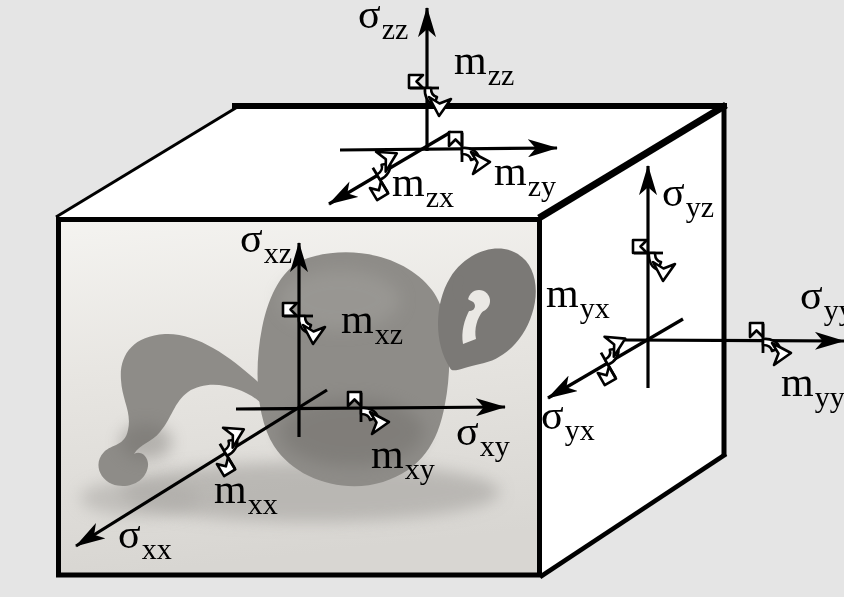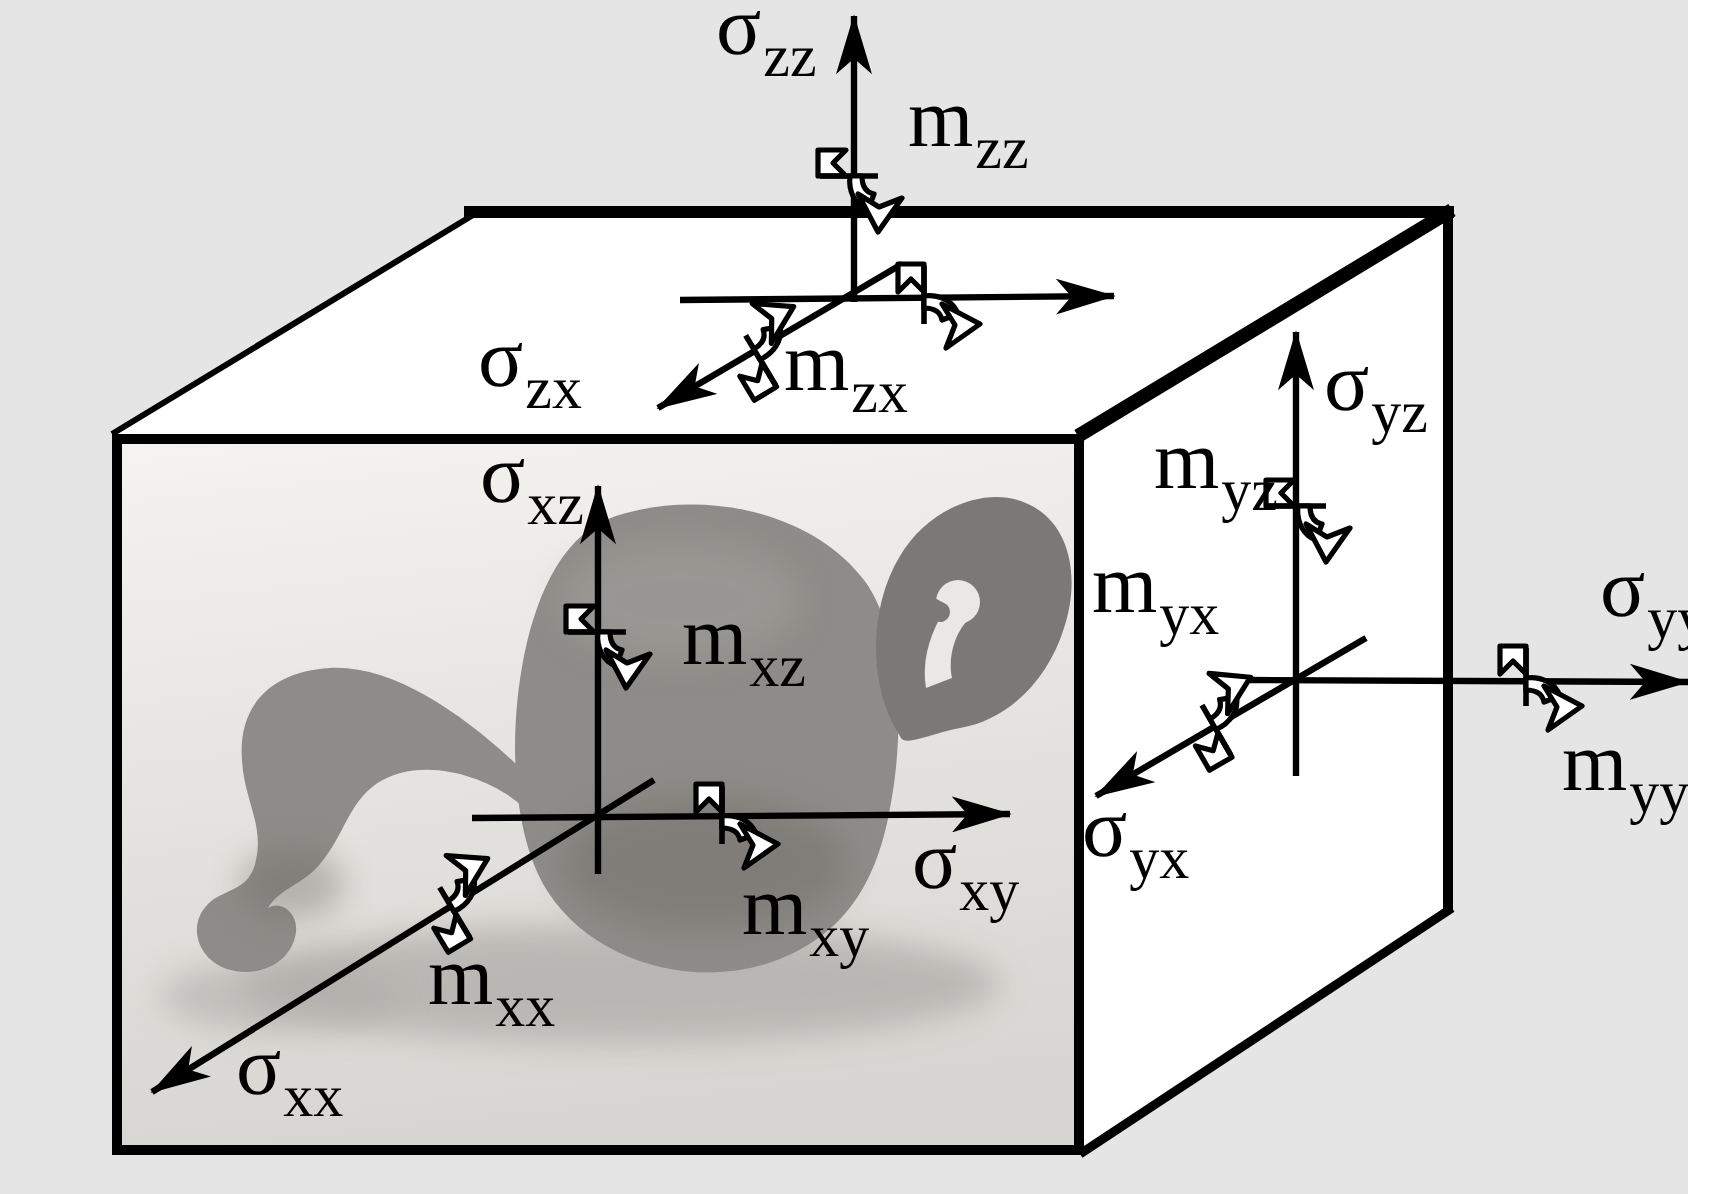--- a/index.html
+++ b/index.html
@@ -98,28 +98,27 @@
   <use xlink:href="#mcurl" href="#mcurl" transform="translate(462,150)"></use>
   <use xlink:href="#mcurl" href="#mcurl" transform="translate(361,410)"></use>
   <use xlink:href="#mcurl" href="#mcurl" transform="translate(763,341)"></use>
   <use xlink:href="#mcurl" href="#mcurl" transform="translate(379,178) rotate(-31) scale(1,-1)"></use>
   <use xlink:href="#mcurl" href="#mcurl" transform="translate(226,454) rotate(-31) scale(1,-1)"></use>
   <use xlink:href="#mcurl" href="#mcurl" transform="translate(607,363) rotate(-30) scale(1,-1)"></use>
 </svg>
 
 <div class="lbl" style="left:358px;top:-7px"><span class="sym">σ</span><span class="sub">zz</span></div>
 <div class="lbl" style="left:454px;top:39px"><span class="sym">m</span><span class="sub">zz</span></div>
-<div class="lbl" style="left:239px;top:159px"><span class="sym">σ</span><span class="sub">zx</span></div>
+<div class="lbl" style="left:494px;top:150px"><span class="sym">m</span><span class="sub">zy</span></div>
 <div class="lbl" style="left:392px;top:161px"><span class="sym">m</span><span class="sub">zx</span></div>
 <div class="lbl" style="left:240px;top:217px"><span class="sym">σ</span><span class="sub">xz</span></div>
 <div class="lbl" style="left:341px;top:298px"><span class="sym">m</span><span class="sub">xz</span></div>
 <div class="lbl" style="left:456px;top:410px"><span class="sym">σ</span><span class="sub">xy</span></div>
 <div class="lbl" style="left:118px;top:513px"><span class="sym">σ</span><span class="sub">xx</span></div>
 <div class="lbl" style="left:371px;top:433px"><span class="sym">m</span><span class="sub">xy</span></div>
 <div class="lbl" style="left:214px;top:468px"><span class="sym">m</span><span class="sub">xx</span></div>
 <div class="lbl" style="left:662px;top:171px"><span class="sym">σ</span><span class="sub">yz</span></div>
-<div class="lbl" style="left:577px;top:210px"><span class="sym">m</span><span class="sub">yz</span></div>
 <div class="lbl" style="left:800px;top:274px"><span class="sym">σ</span><span class="sub">yy</span></div>
 <div class="lbl" style="left:781px;top:361px"><span class="sym">m</span><span class="sub">yy</span></div>
 <div class="lbl" style="left:541px;top:394px"><span class="sym">σ</span><span class="sub">yx</span></div>
 <div class="lbl" style="left:546px;top:272px"><span class="sym">m</span><span class="sub">yx</span></div>
 
 </div>
 
 </body></html>

